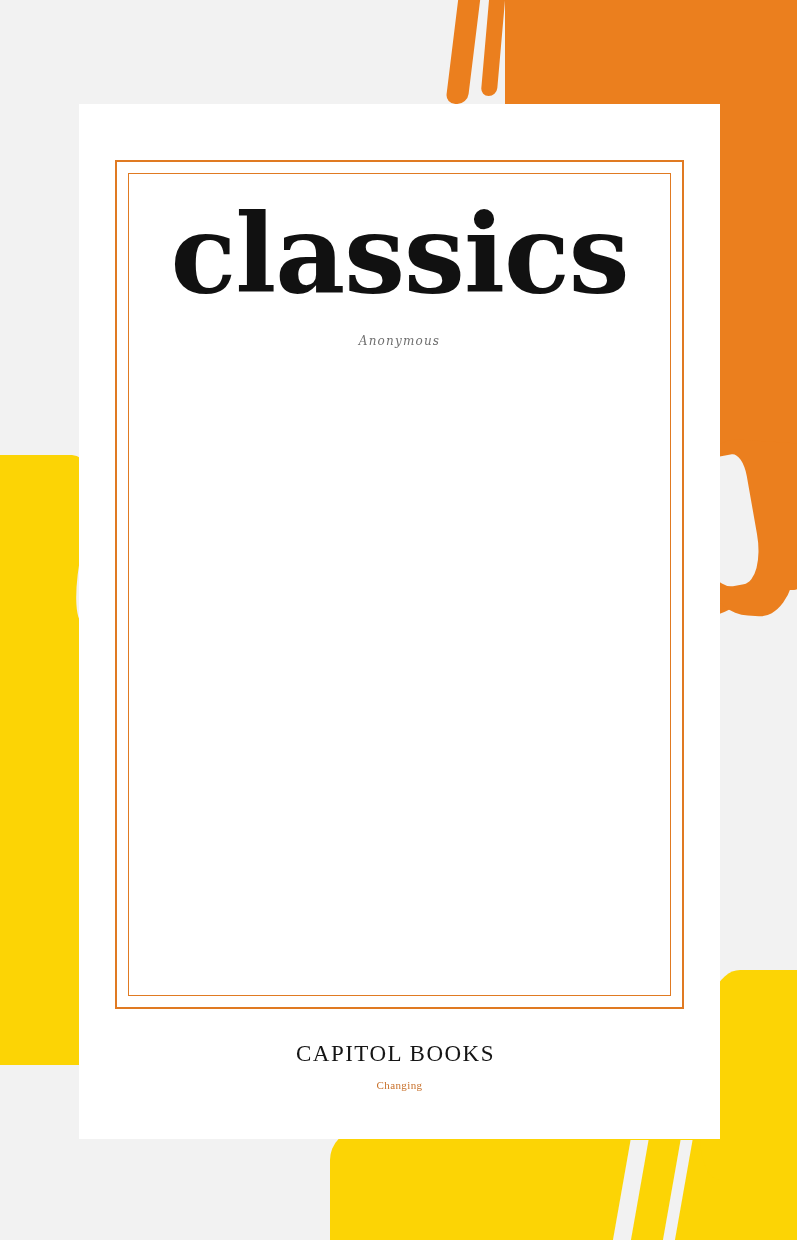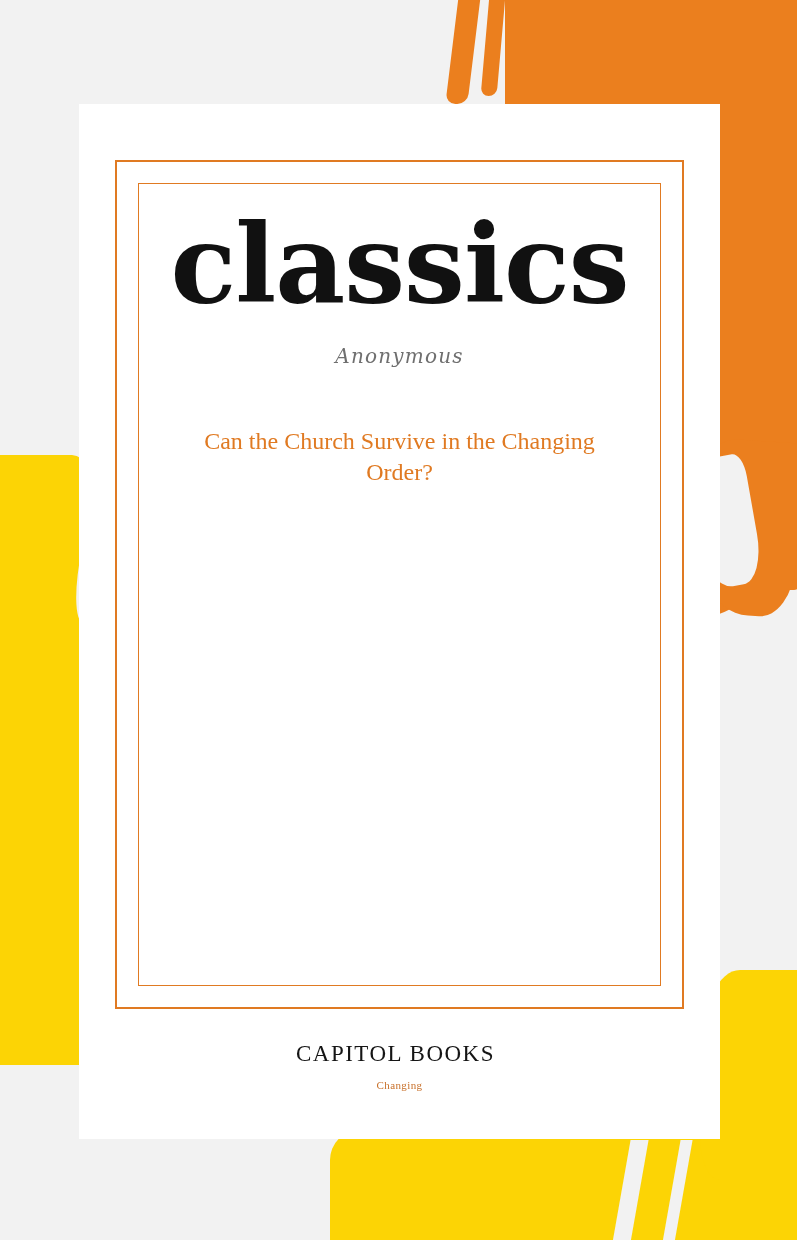--- a/index.html
+++ b/index.html
@@ -154,21 +154,21 @@
     box-shadow: 0 0 0 rgba(0,0,0,0);
   }
 
   .frame-outer {
     position: absolute;
     left: 36px;
     top: 56px;
     right: 36px;
     bottom: 130px;
     border: 2px solid #e07a22;
-    padding: 21px;
+    padding: 11px;
     box-sizing: border-box;
   }
   .frame-inner {
     width: 100%;
     height: 100%;
     border: 1px solid #e07a22;
     box-sizing: border-box;
     display: flex;
     flex-direction: column;
     align-items: center;
@@ -186,21 +186,21 @@
   }
   .series-title .line2 {
     display: block;
     margin-top: -6px;
   }
 
   .author {
     margin-top: 26px;
     font-family: "DejaVu Serif", serif;
     font-style: italic;
-    font-size: 20px;
+    font-size: 12px;
     letter-spacing: 1.2px;
     color: #6f6f6f;
     text-align: center;
   }
 
   .book-title {
     margin-top: 58px;
     font-family: "Liberation Serif", serif;
     font-size: 24px;
     color: #e07a22;
@@ -249,21 +249,20 @@
 
   <div class="frame-outer">
     <div class="frame-inner">
 
       <div class="series-title">
         <span class="line1">classics</span>
       </div>
 
       <div class="author">Anonymous</div>
 
-      <div class="book-title">Can the Church Survive in the Changing Order?</div>
 
     </div>
   </div>
 
   <div class="publisher">CAPITOL BOOKS</div>
   <div class="category">Changing</div>
 
 </div>
 
 </body></html>

